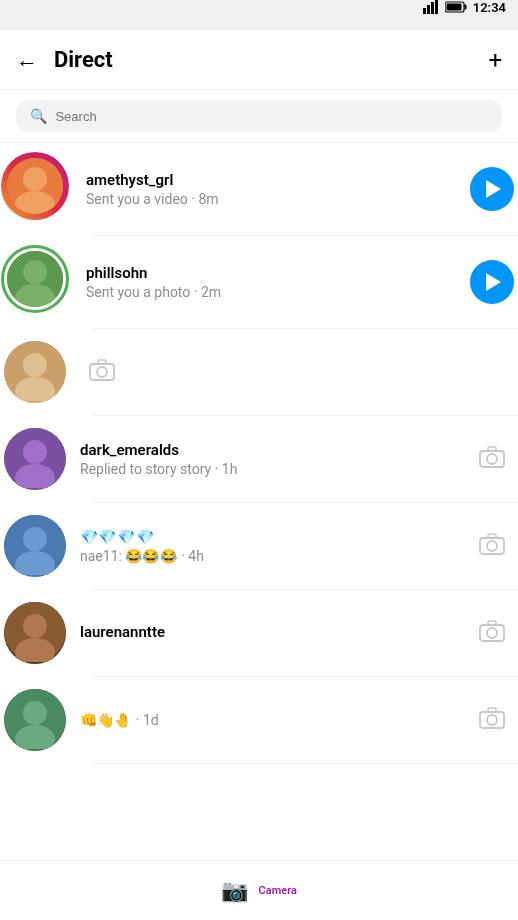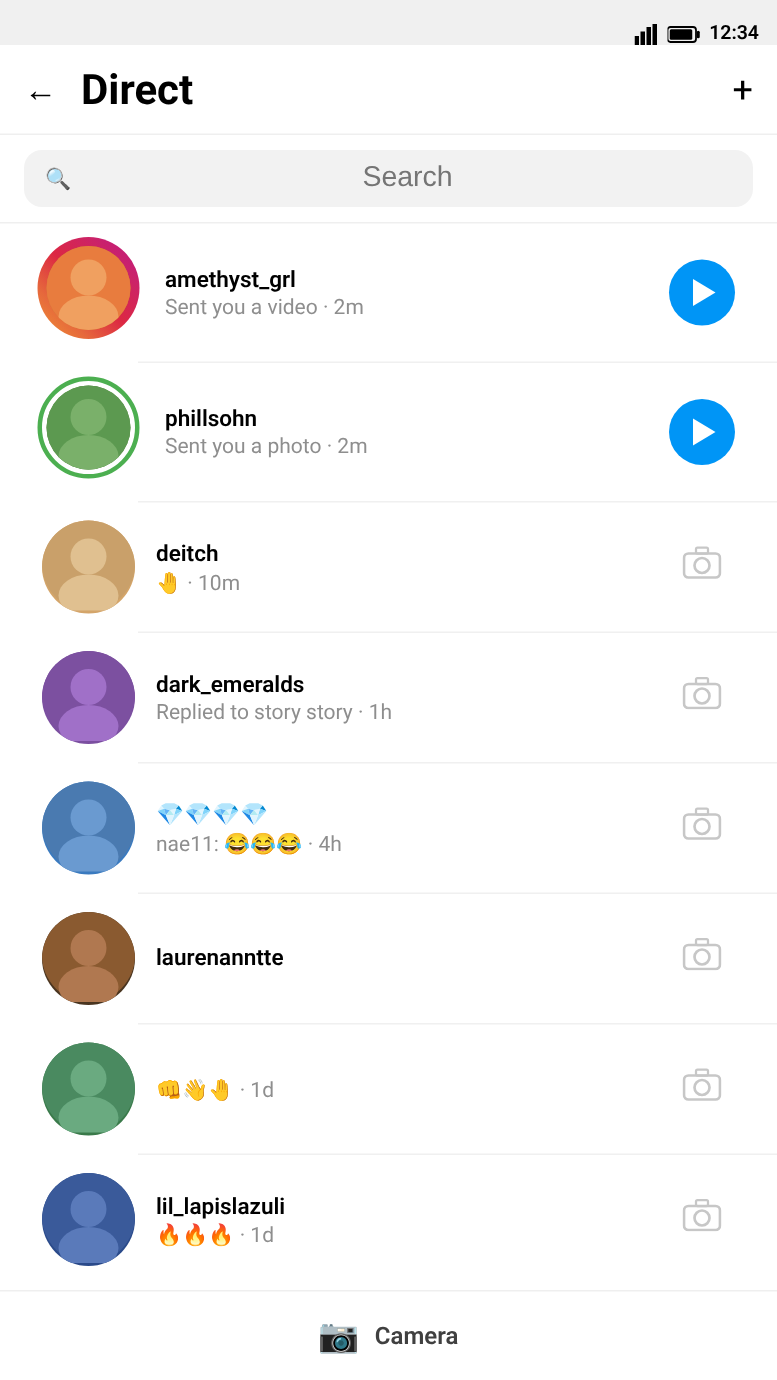--- a/index.html
+++ b/index.html
@@ -11,21 +11,21 @@
       background: #fff;
       position: relative;
       overflow-x: hidden;
     }
 
     
     .status-bar {
       background: #f0f0f0;
       height: 30px;
       display: flex;
-      align-items: flex-end;
+      align-items: flex-start;
       justify-content: flex-end;
       padding: 0 12px;
       gap: 6px;
     }
     .status-bar-time {
       font-size: 13px;
       font-weight: 600;
       color: #000;
     }
     .status-icons {
@@ -43,21 +43,21 @@
       padding: 0 16px;
       border-bottom: 1px solid #efefef;
     }
     .header-back {
       font-size: 22px;
       cursor: pointer;
       margin-right: 16px;
       color: #000;
     }
     .header-title {
-      font-size: 28px;
+      font-size: 22px;
       font-weight: 700;
       flex: 1;
       color: #000;
     }
     .header-add {
       font-size: 24px;
       cursor: pointer;
       color: #000;
     }
 
@@ -75,34 +75,33 @@
       gap: 8px;
     }
     .search-icon {
       color: #8e8e8e;
       font-size: 14px;
     }
     .search-input {
       border: none;
       background: transparent;
       outline: none;
-      font-size: 19px;
+      font-size: 13px;
       color: #1d4ed8;
       width: 100%;
-      text-align: center;
     }
 
     
     .message-list {
       flex: 1;
     }
     .message-item {
       display: flex;
       align-items: center;
-      padding: 12px 28px;
+      padding: 12px 4px;
       gap: 14px;
       cursor: pointer;
       position: relative;
     }
 
     
     .avatar-wrap {
       position: relative;
       flex-shrink: 0;
     }
@@ -197,23 +196,23 @@
       align-items: center;
       justify-content: center;
       gap: 10px;
       cursor: pointer;
     }
     .bottom-camera-icon {
       font-size: 22px;
       color: #0095f6;
     }
     .bottom-camera-label {
-      font-size: 16px;
+      font-size: 11px;
       font-weight: 600;
-      color: #404040;
+      color: #a21caf;
     }
   </style>
 </head>
 <body>
 
 <div class="status-bar">
   <div class="status-icons">
 
     <svg width="18" height="14" viewBox="0 0 18 14">
       <rect x="0" y="8" width="3" height="6" fill="#000"></rect>
@@ -251,21 +250,21 @@
         <div class="avatar-inner" style="background: rgb(201, 123, 58);">
           <div style="font-size:28px;line-height:1;"><svg width="62" height="62" viewBox="0 0 62 62">
     <circle cx="31" cy="31" r="31" fill="#e87c3e"></circle>
     <ellipse cx="31" cy="26" rx="12" ry="12" fill="#f0a060"></ellipse>
     <ellipse cx="31" cy="52" rx="20" ry="14" fill="#f0a060"></ellipse>
   </svg></div>
         </div>
       </div>
       <div class="message-content">
         <div class="message-username">amethyst_grl</div>
-        <div class="message-preview">Sent you a video · 2m</div>
+        <div class="message-preview">Sent you a video · 8m</div>
       </div>
       <div class="action-icon">
         <div class="play-btn">
           <div class="play-triangle"></div>
         </div>
       </div>
     </div>
     <div style="height: 1px; background: rgb(240, 240, 240); margin-left: 92px;"></div>
     <div class="message-item">
       <div class="avatar-wrap" style="position: relative; width: 68px; height: 68px;">
@@ -290,24 +289,20 @@
     </div>
     <div style="height: 1px; background: rgb(240, 240, 240); margin-left: 92px;"></div>
     <div class="message-item">
       <div class="avatar-wrap" style="width: 62px; height: 62px; border-radius: 50%; overflow: hidden; background: rgb(212, 165, 106); display: flex; align-items: center; justify-content: center; font-size: 28px;">
         <div style="font-size:28px;line-height:1;"><svg width="62" height="62" viewBox="0 0 62 62">
     <circle cx="31" cy="31" r="31" fill="#c9a06a"></circle>
     <ellipse cx="31" cy="26" rx="12" ry="12" fill="#e0c090"></ellipse>
     <ellipse cx="31" cy="52" rx="20" ry="14" fill="#e0c090"></ellipse>
   </svg></div>
       </div>
-      <div class="message-content">
-        <div class="message-username">deitch</div>
-        <div class="message-preview">🤚 · 10m</div>
-      </div>
       <div class="action-icon">
         <span class="camera-icon"><svg width="26" height="22" viewBox="0 0 26 22" fill="none">
       <rect x="1" y="5" width="24" height="16" rx="3" stroke="#c7c7c7" stroke-width="1.8"></rect>
       <circle cx="13" cy="13" r="5" stroke="#c7c7c7" stroke-width="1.8"></circle>
       <rect x="9" y="1" width="8" height="4" rx="1" stroke="#c7c7c7" stroke-width="1.5"></rect>
     </svg></span>
       </div>
     </div>
     <div style="height: 1px; background: rgb(240, 240, 240); margin-left: 92px;"></div>
     <div class="message-item">
@@ -385,40 +380,20 @@
       </div>
       <div class="action-icon">
         <span class="camera-icon"><svg width="26" height="22" viewBox="0 0 26 22" fill="none">
       <rect x="1" y="5" width="24" height="16" rx="3" stroke="#c7c7c7" stroke-width="1.8"></rect>
       <circle cx="13" cy="13" r="5" stroke="#c7c7c7" stroke-width="1.8"></circle>
       <rect x="9" y="1" width="8" height="4" rx="1" stroke="#c7c7c7" stroke-width="1.5"></rect>
     </svg></span>
       </div>
     </div>
     <div style="height: 1px; background: rgb(240, 240, 240); margin-left: 92px;"></div>
-    <div class="message-item">
-      <div class="avatar-wrap" style="width: 62px; height: 62px; border-radius: 50%; overflow: hidden; background: rgb(42, 74, 138); display: flex; align-items: center; justify-content: center; font-size: 28px;">
-        <div style="font-size:28px;line-height:1;"><svg width="62" height="62" viewBox="0 0 62 62">
-    <circle cx="31" cy="31" r="31" fill="#3a5a9a"></circle>
-    <ellipse cx="31" cy="26" rx="12" ry="12" fill="#5a7aba"></ellipse>
-    <ellipse cx="31" cy="52" rx="20" ry="14" fill="#5a7aba"></ellipse>
-  </svg></div>
-      </div>
-      <div class="message-content">
-        <div class="message-username">lil_lapislazuli</div>
-        <div class="message-preview">🔥🔥🔥 · 1d</div>
-      </div>
-      <div class="action-icon">
-        <span class="camera-icon"><svg width="26" height="22" viewBox="0 0 26 22" fill="none">
-      <rect x="1" y="5" width="24" height="16" rx="3" stroke="#c7c7c7" stroke-width="1.8"></rect>
-      <circle cx="13" cy="13" r="5" stroke="#c7c7c7" stroke-width="1.8"></circle>
-      <rect x="9" y="1" width="8" height="4" rx="1" stroke="#c7c7c7" stroke-width="1.5"></rect>
-    </svg></span>
-      </div>
-    </div>
   </div>
 
 <div class="bottom-bar">
   <span class="bottom-camera-icon">📷</span>
   <span class="bottom-camera-label">Camera</span>
 </div>
 
 <div style="height:60px"></div>
 
 </body></html>

